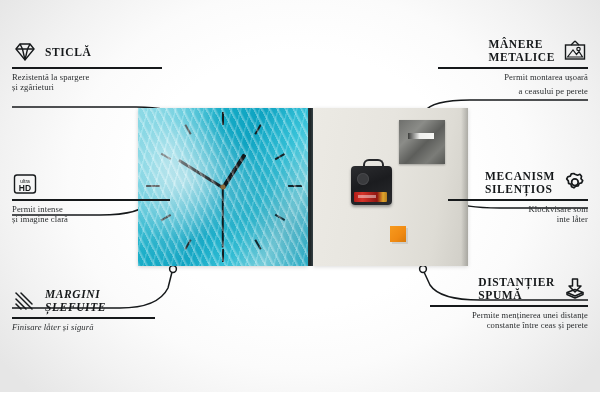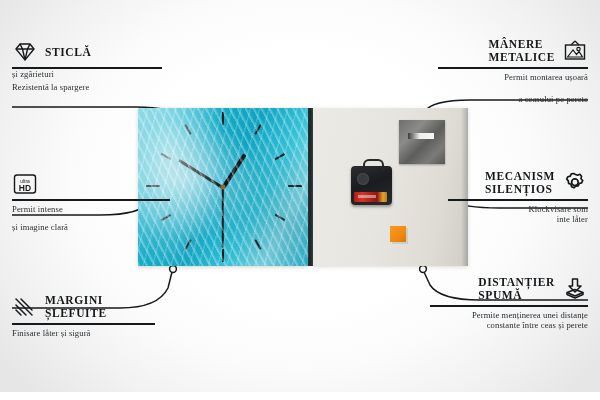--- a/index.html
+++ b/index.html
@@ -159,40 +159,40 @@
         <g fill="none" stroke="#16191b" stroke-width="1.4">
           <path d="M4,9 L8,4 L18,4 L22,9 L13,20 Z"></path>
           <path d="M4,9 L22,9 M8,4 L10.5,9 L13,20 M18,4 L15.5,9 L13,20"></path>
         </g>
       </svg>
       <div>
         <div class="c-title">STICLĂ</div>
       </div>
     </div>
     <div class="c-rule" style="width:150px;"></div>
+    <div class="c-sub">Rezistentă la spargere</div>
     <div class="c-sub" style="margin-top:0;">și zgârieturi</div>
-    <div class="c-sub">Rezistentă la spargere</div>
   </div>
 
   <div class="callout left" style="left:12px;top:172px;width:158px;">
     <div class="c-head">
       <svg class="ico" viewBox="0 0 26 24">
         <rect x="2.5" y="3" width="21" height="18" rx="2.5" fill="none" stroke="#16191b" stroke-width="1.4"></rect>
         <text x="13" y="11" text-anchor="middle" font-family="Liberation Sans, sans-serif" font-size="5" fill="#16191b">ultra</text>
         <text x="13" y="18.5" text-anchor="middle" font-family="Liberation Sans, sans-serif" font-size="8.5" font-weight="bold" fill="#16191b">HD</text>
       </svg>
       <div>
       </div>
     </div>
     <div class="c-rule" style="width:158px;"></div>
     <div class="c-sub">Permit intense</div>
-    <div class="c-sub" style="margin-top:8px;">și imagine clară</div>
-  </div>
-
-  <div class="callout left" style="left:12px;top:294px;width:143px;">
+    <div class="c-sub" style="margin-top:0;">și imagine clară</div>
+  </div>
+
+  <div class="callout left" style="left:12px;top:288px;width:143px;font-style:italic;">
     <div class="c-head">
       <svg class="ico" viewBox="0 0 26 24">
         <g stroke="#16191b" stroke-width="1.5" stroke-linecap="round">
           <path d="M4,4 L20,20"></path>
             <path d="M4,10 L14,20"></path>
             <path d="M4,15 L9,20"></path>
             <path d="M9,4 L20,15"></path>
         </g>
       </svg>
       <div>
@@ -212,21 +212,21 @@
       </div>
       <svg class="ico" viewBox="0 0 26 24">
         <path d="M13,2 L9,6 M13,2 L17,6" fill="none" stroke="#16191b" stroke-width="1.3"></path>
         <rect x="3.5" y="6" width="19" height="14" fill="none" stroke="#16191b" stroke-width="1.4"></rect>
         <path d="M5.5,18 L11,11 L14.5,15.5 L17,12.5 L20.5,18 Z" fill="none" stroke="#16191b" stroke-width="1.2"></path>
         <circle cx="16.5" cy="10" r="1.7" fill="none" stroke="#16191b" stroke-width="1.2"></circle>
       </svg>
     </div>
     <div class="c-rule" style="width:150px;"></div>
     <div class="c-sub">Permit montarea ușoară</div>
-    <div class="c-sub" style="margin-top:12px;">a ceasului pe perete</div>
+    <div class="c-sub" style="margin-top:4px;">a ceasului pe perete</div>
   </div>
 
   <div class="callout right" style="left:430px;top:276px;width:158px;">
     <div class="c-head">
       <div>
         <div class="c-title">DISTANȚIER</div>
         <div class="c-title">SPUMĂ</div>
       </div>
       <svg class="ico" viewBox="0 0 26 24">
         <g fill="none" stroke="#16191b" stroke-width="1.5" stroke-linejoin="round">

